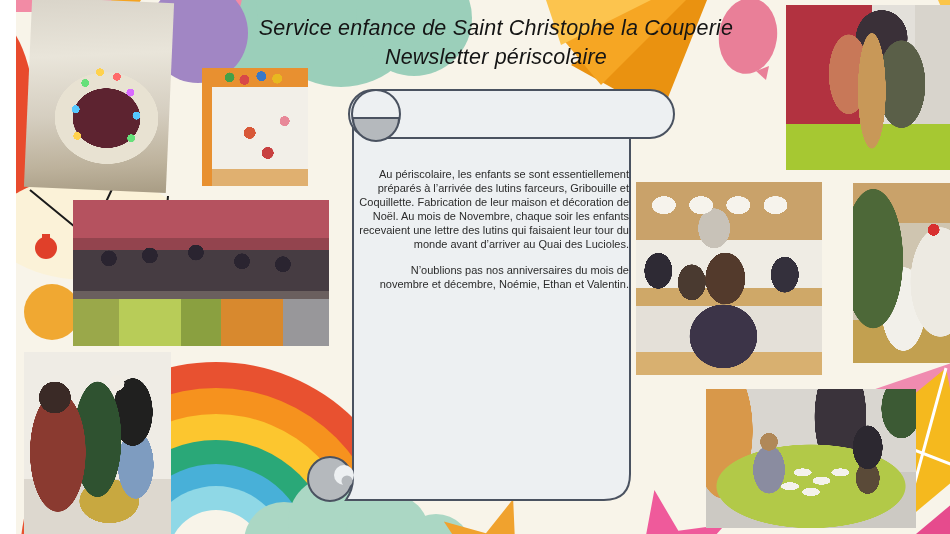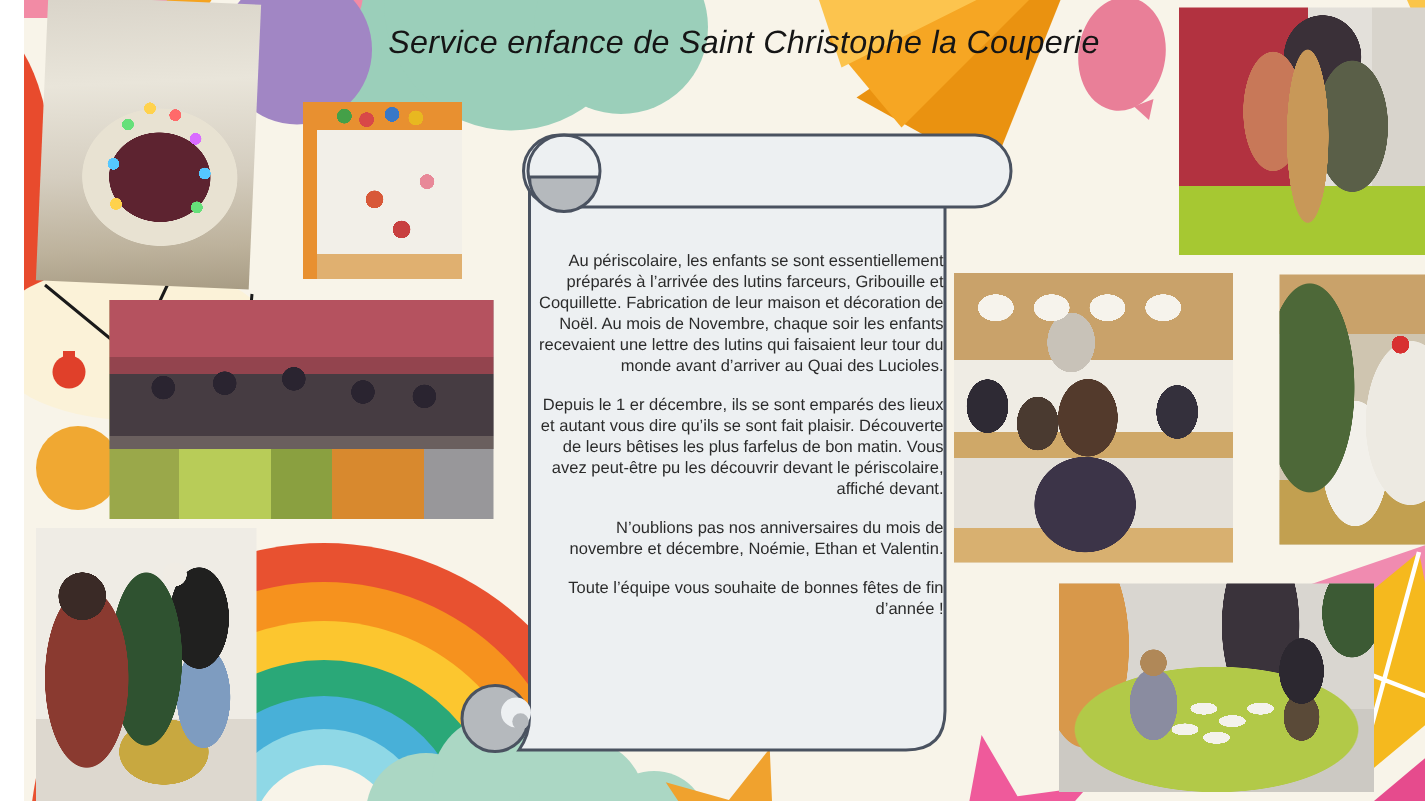--- a/index.html
+++ b/index.html
@@ -208,22 +208,21 @@
   <div class="photo ph2"></div>
   <div class="photo ph3"></div>
   <div class="photo ph4"></div>
   <div class="photo ph5"></div>
   <div class="photo ph6"></div>
   <div class="photo ph7"></div>
   <div class="photo ph8"></div>
 
   <div class="title">
     <div>Service enfance de Saint Christophe la Couperie</div>
+    <div>Newsletter périscolaire</div>
   </div>
 
   <div class="scroll-text">
     <p>Au périscolaire, les enfants se sont essentiellement préparés à l’arrivée des lutins farceurs, Gribouille et Coquillette. Fabrication de leur maison et décoration de Noël. Au mois de Novembre, chaque soir les enfants recevaient une lettre des lutins qui faisaient leur tour du monde avant d’arriver au Quai des Lucioles.</p>
-    <p>Depuis le 1 er décembre, ils se sont emparés des lieux et autant vous dire qu’ils se sont fait plaisir. Découverte de leurs bêtises les plus farfelus de bon matin. Vous avez peut-être pu les découvrir devant le périscolaire, affiché devant.</p>
     <p>N’oublions pas nos anniversaires du mois de novembre et décembre, Noémie, Ethan et Valentin.</p>
-    <p>Toute l’équipe vous souhaite de bonnes fêtes de fin d’année !</p>
   </div>
 
 </div>
 
 </body></html>

